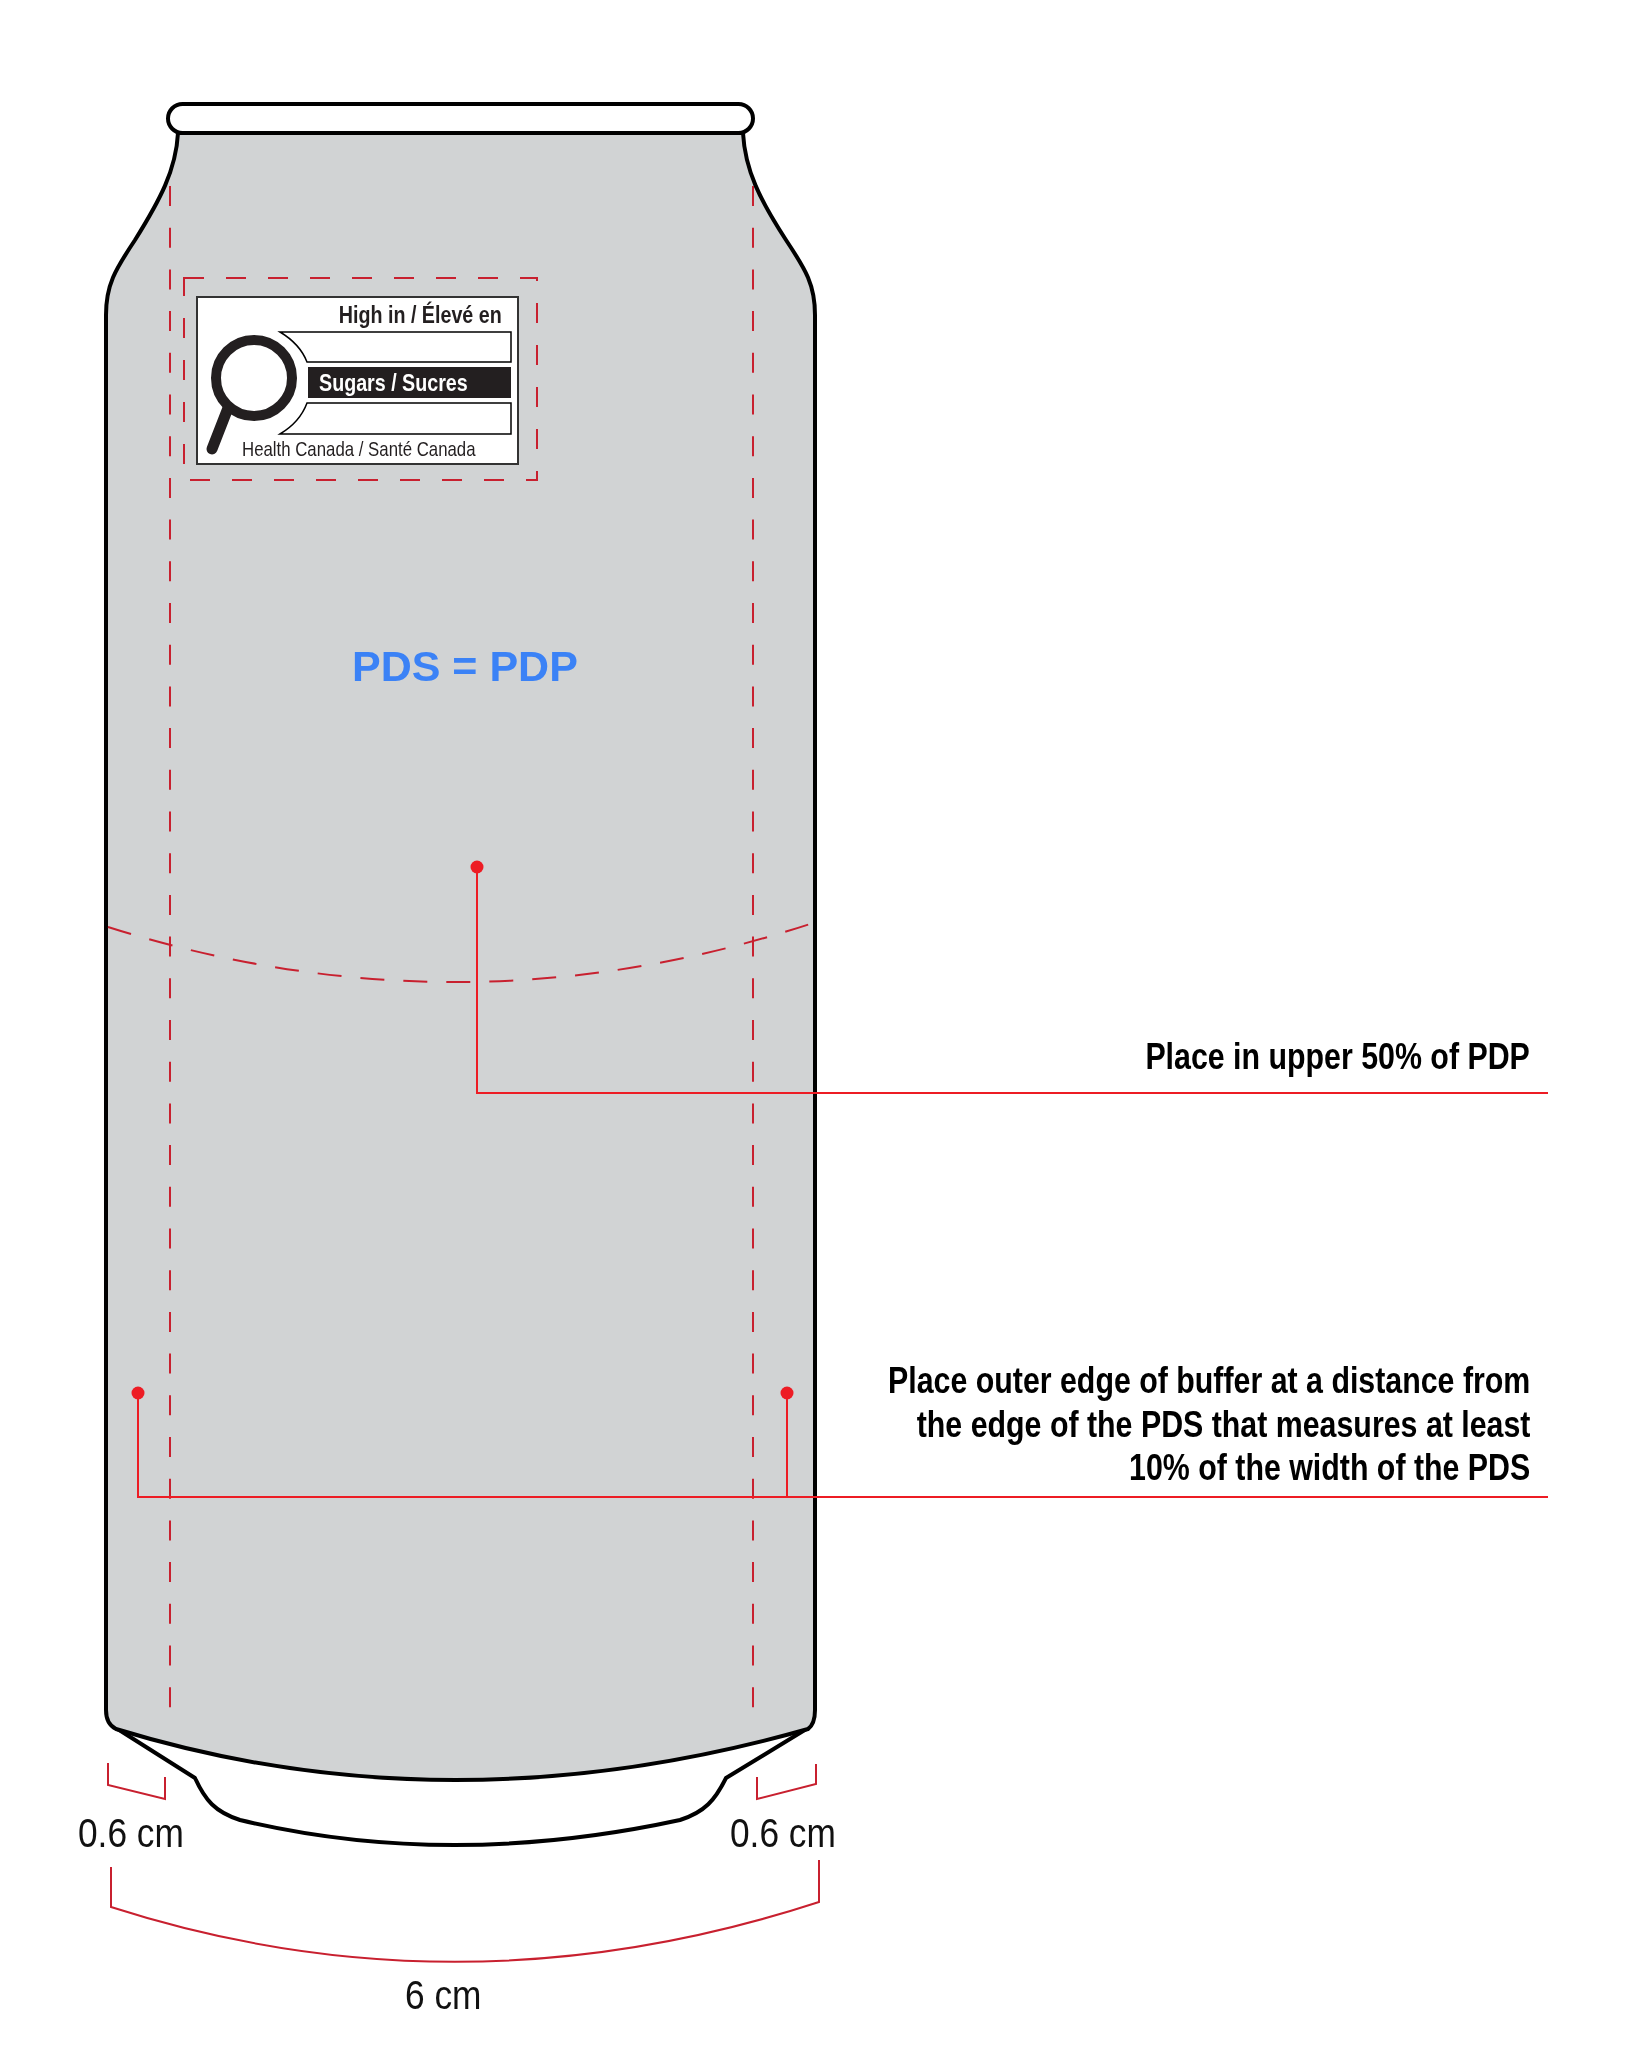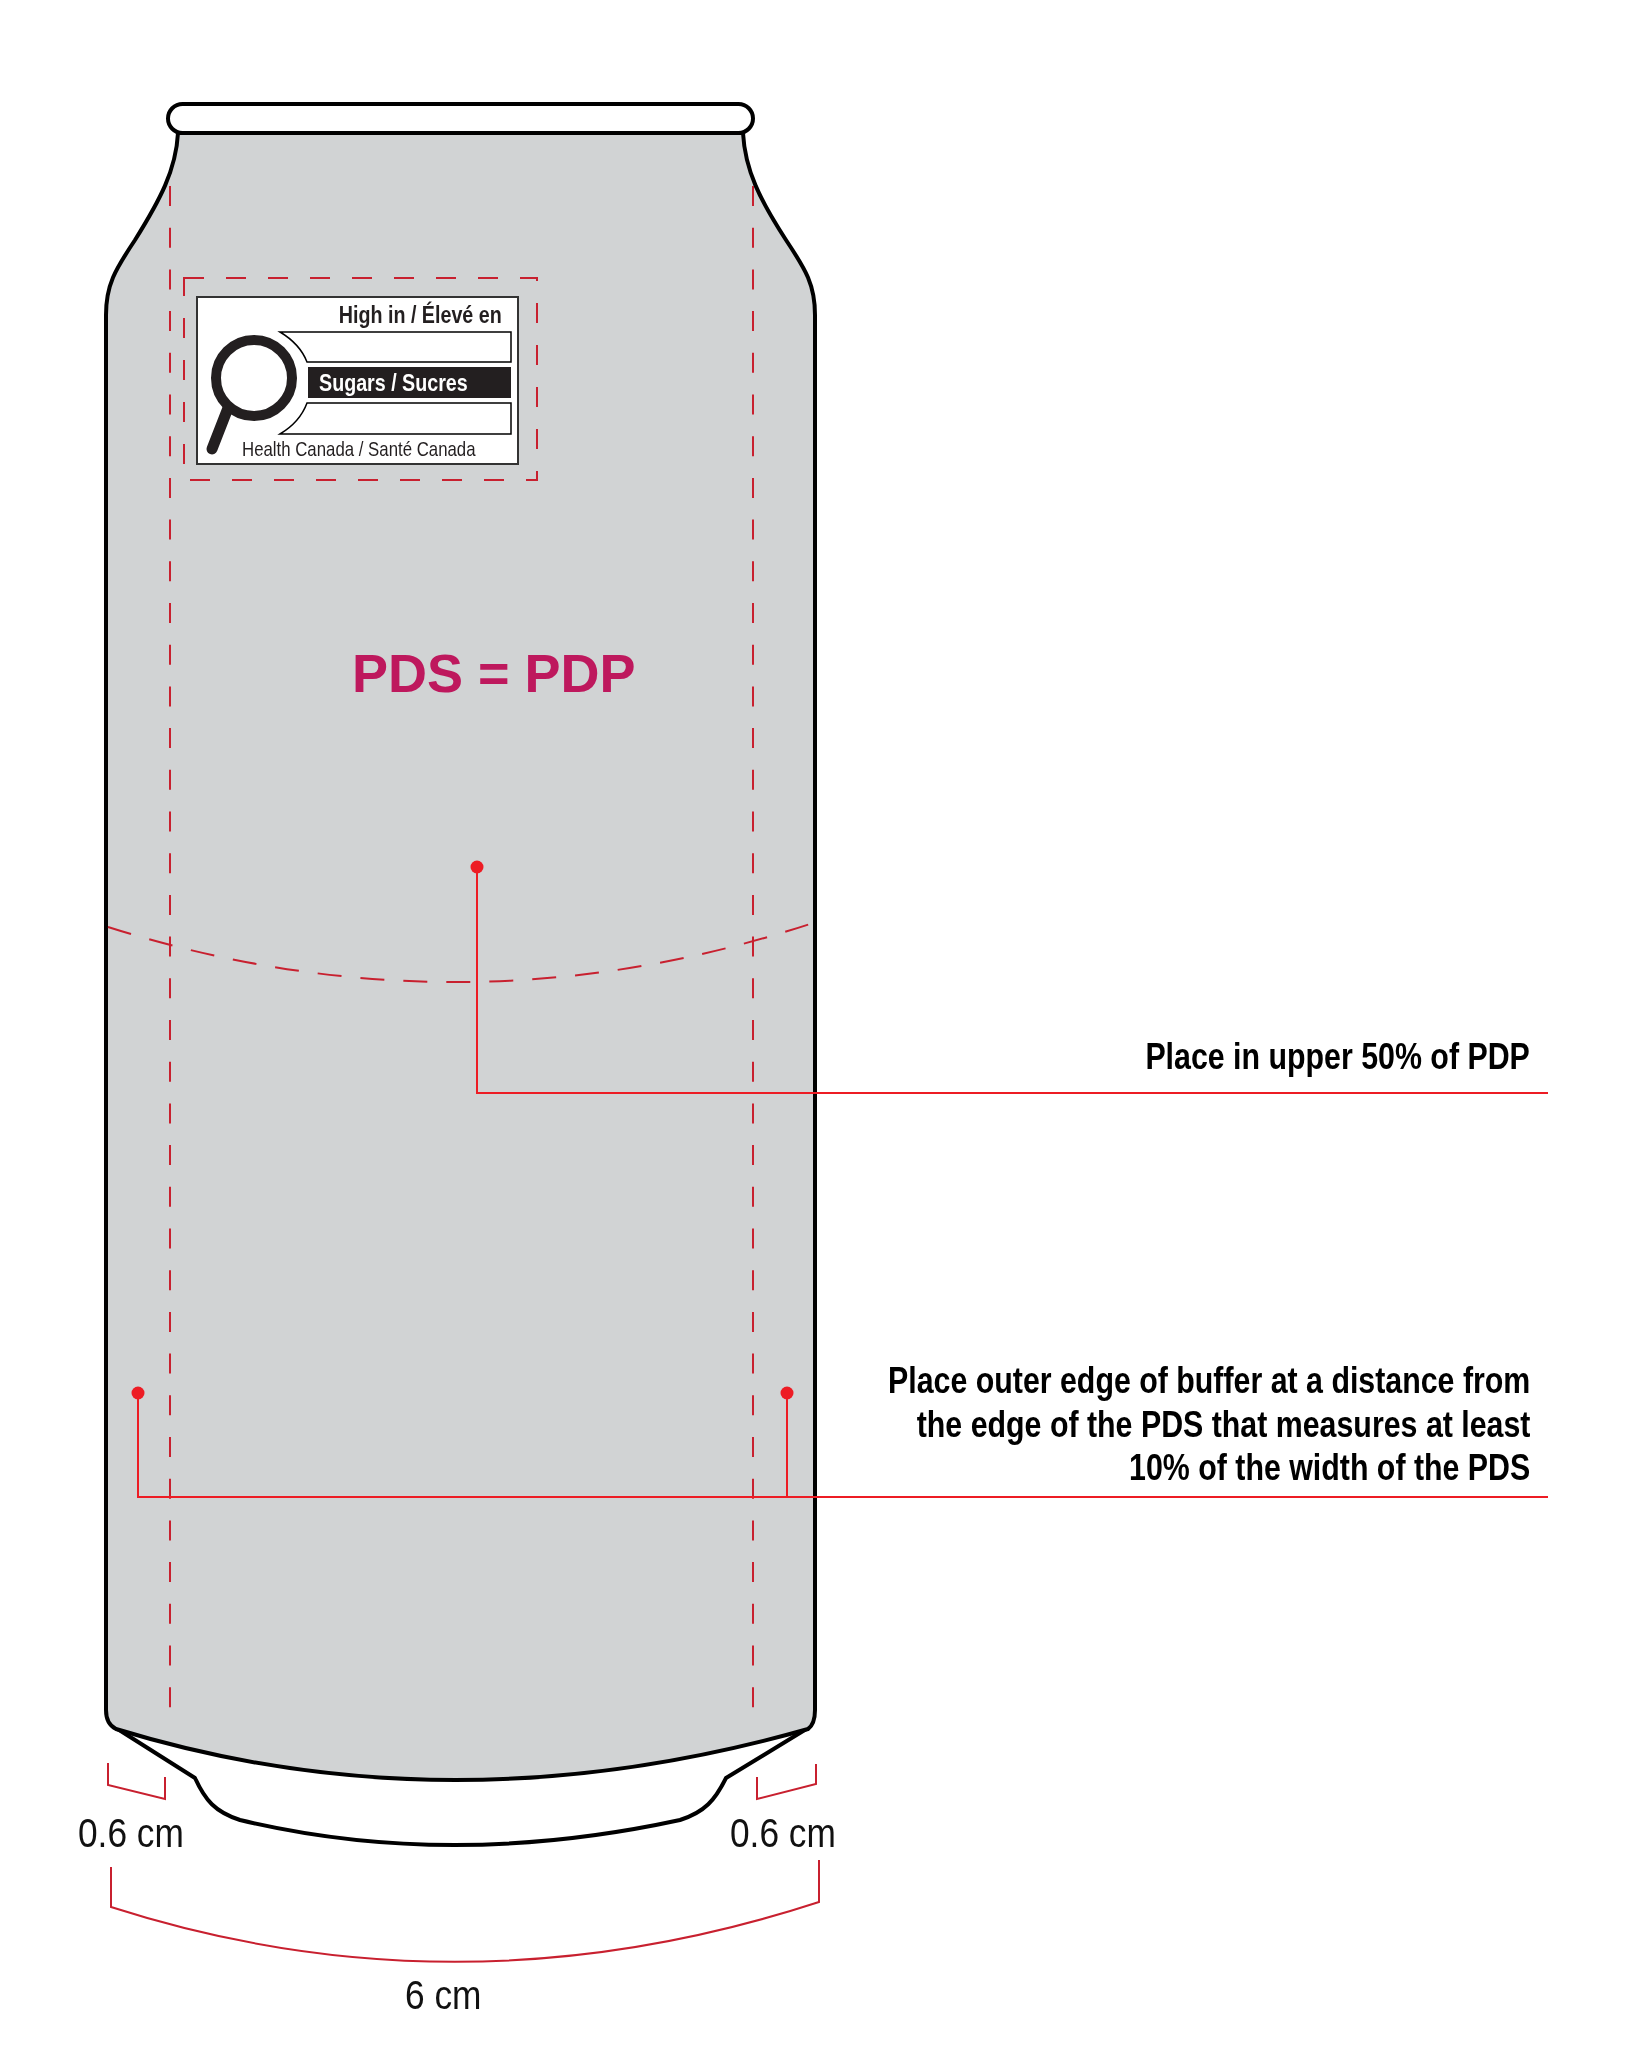--- a/index.html
+++ b/index.html
@@ -9,21 +9,21 @@
     position: absolute; font-family: "Liberation Sans", sans-serif; font-weight: bold;
     color: #000; text-align: right; transform: scaleX(0.82); transform-origin: right top;
     white-space: nowrap;
   }
   .dim {
     position: absolute; font-family: "Liberation Sans", sans-serif; color: #111;
     font-size: 41px; transform: scaleX(0.86); transform-origin: left top; white-space: nowrap;
   }
   .pds {
     position: absolute; font-family: "Liberation Sans", sans-serif; font-weight: bold;
-    font-size: 54px; color: #be185d; white-space: nowrap;
+    font-size: 43px; color: #3b82f6; white-space: nowrap;
   }
 </style>
 </head>
 <body>
 
 <svg id="diagram" viewBox="0 0 1651 2070" xmlns="http://www.w3.org/2000/svg">
 
   <path d="M116,1728 L195,1778 C205,1800 215,1812 240,1820 Q449,1870 680,1820 C705,1812 715,1800 726,1778 L808,1728 Z" fill="#FFFFFF" stroke="#000" stroke-width="4" stroke-linejoin="round"></path>
 
   <path d="M178,133 C176,170 160,200 135,240 C115,270 106,285 106,315 L106,1710 Q106,1724 116,1729 Q449,1831 808,1729 Q815,1724 815,1710 L815,315 C815,285 806,270 786,240 C760,200 745,170 743,133 Z" fill="#D1D3D4" stroke="#000" stroke-width="4" stroke-linejoin="round"></path>

